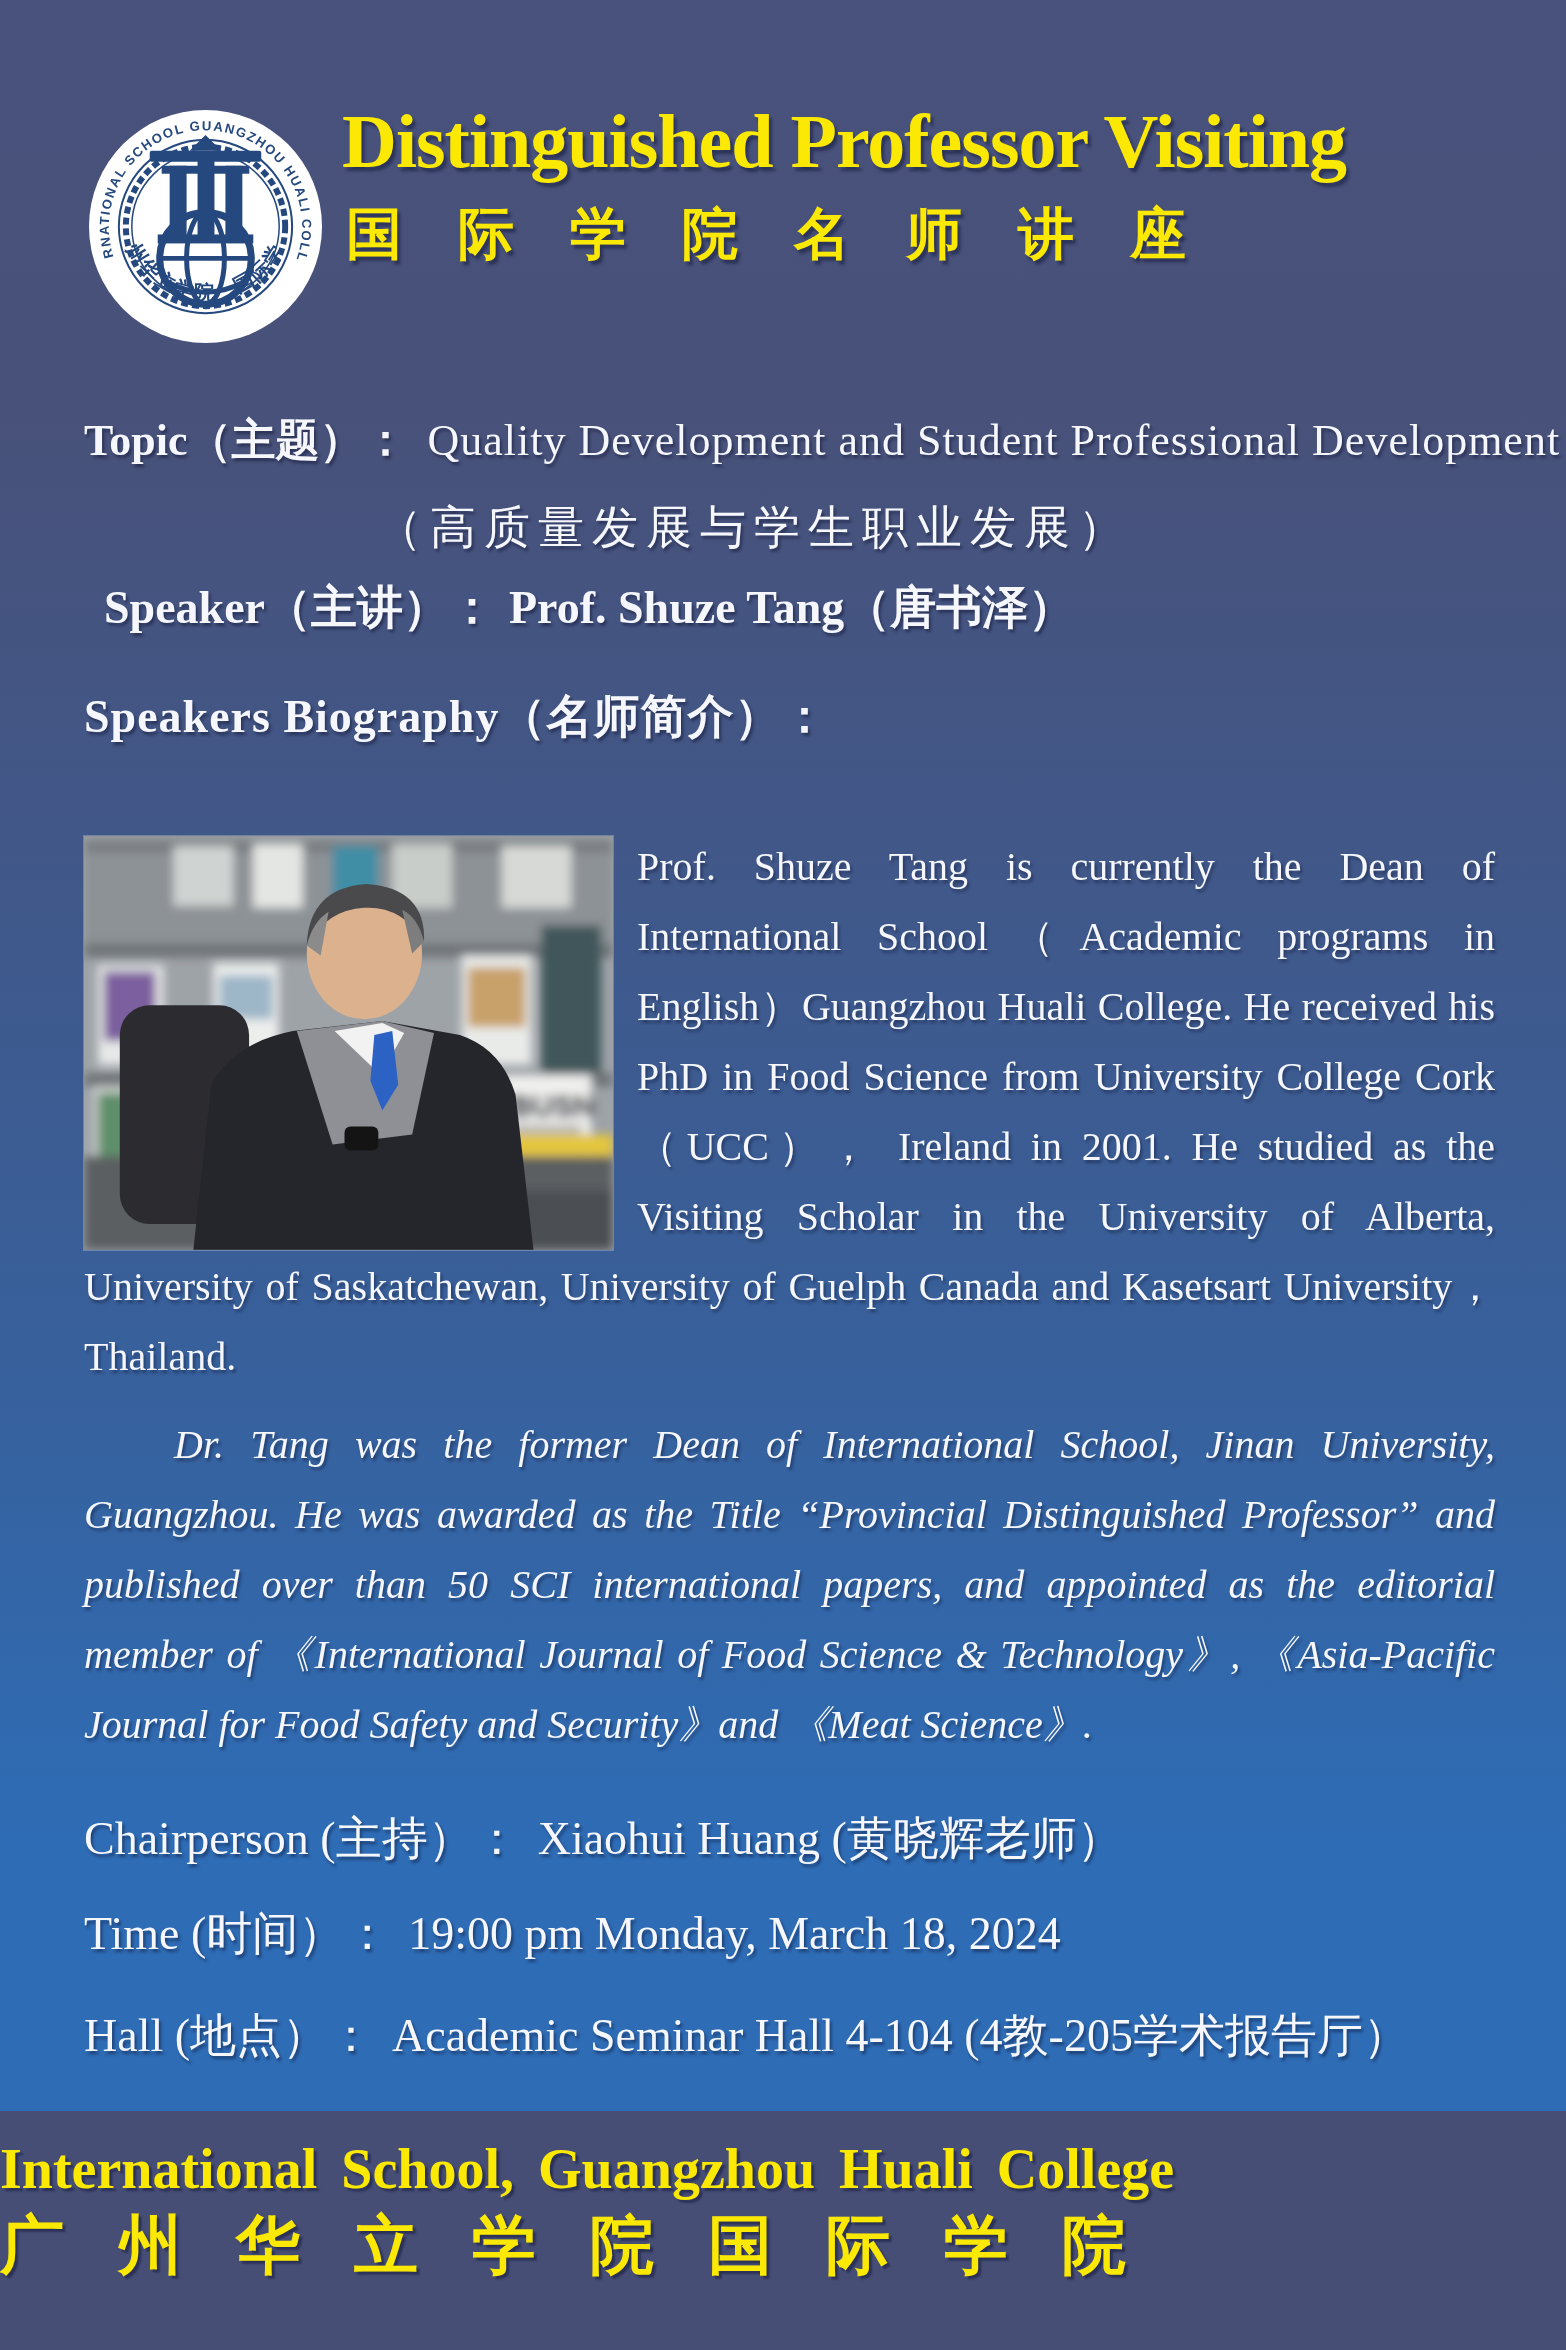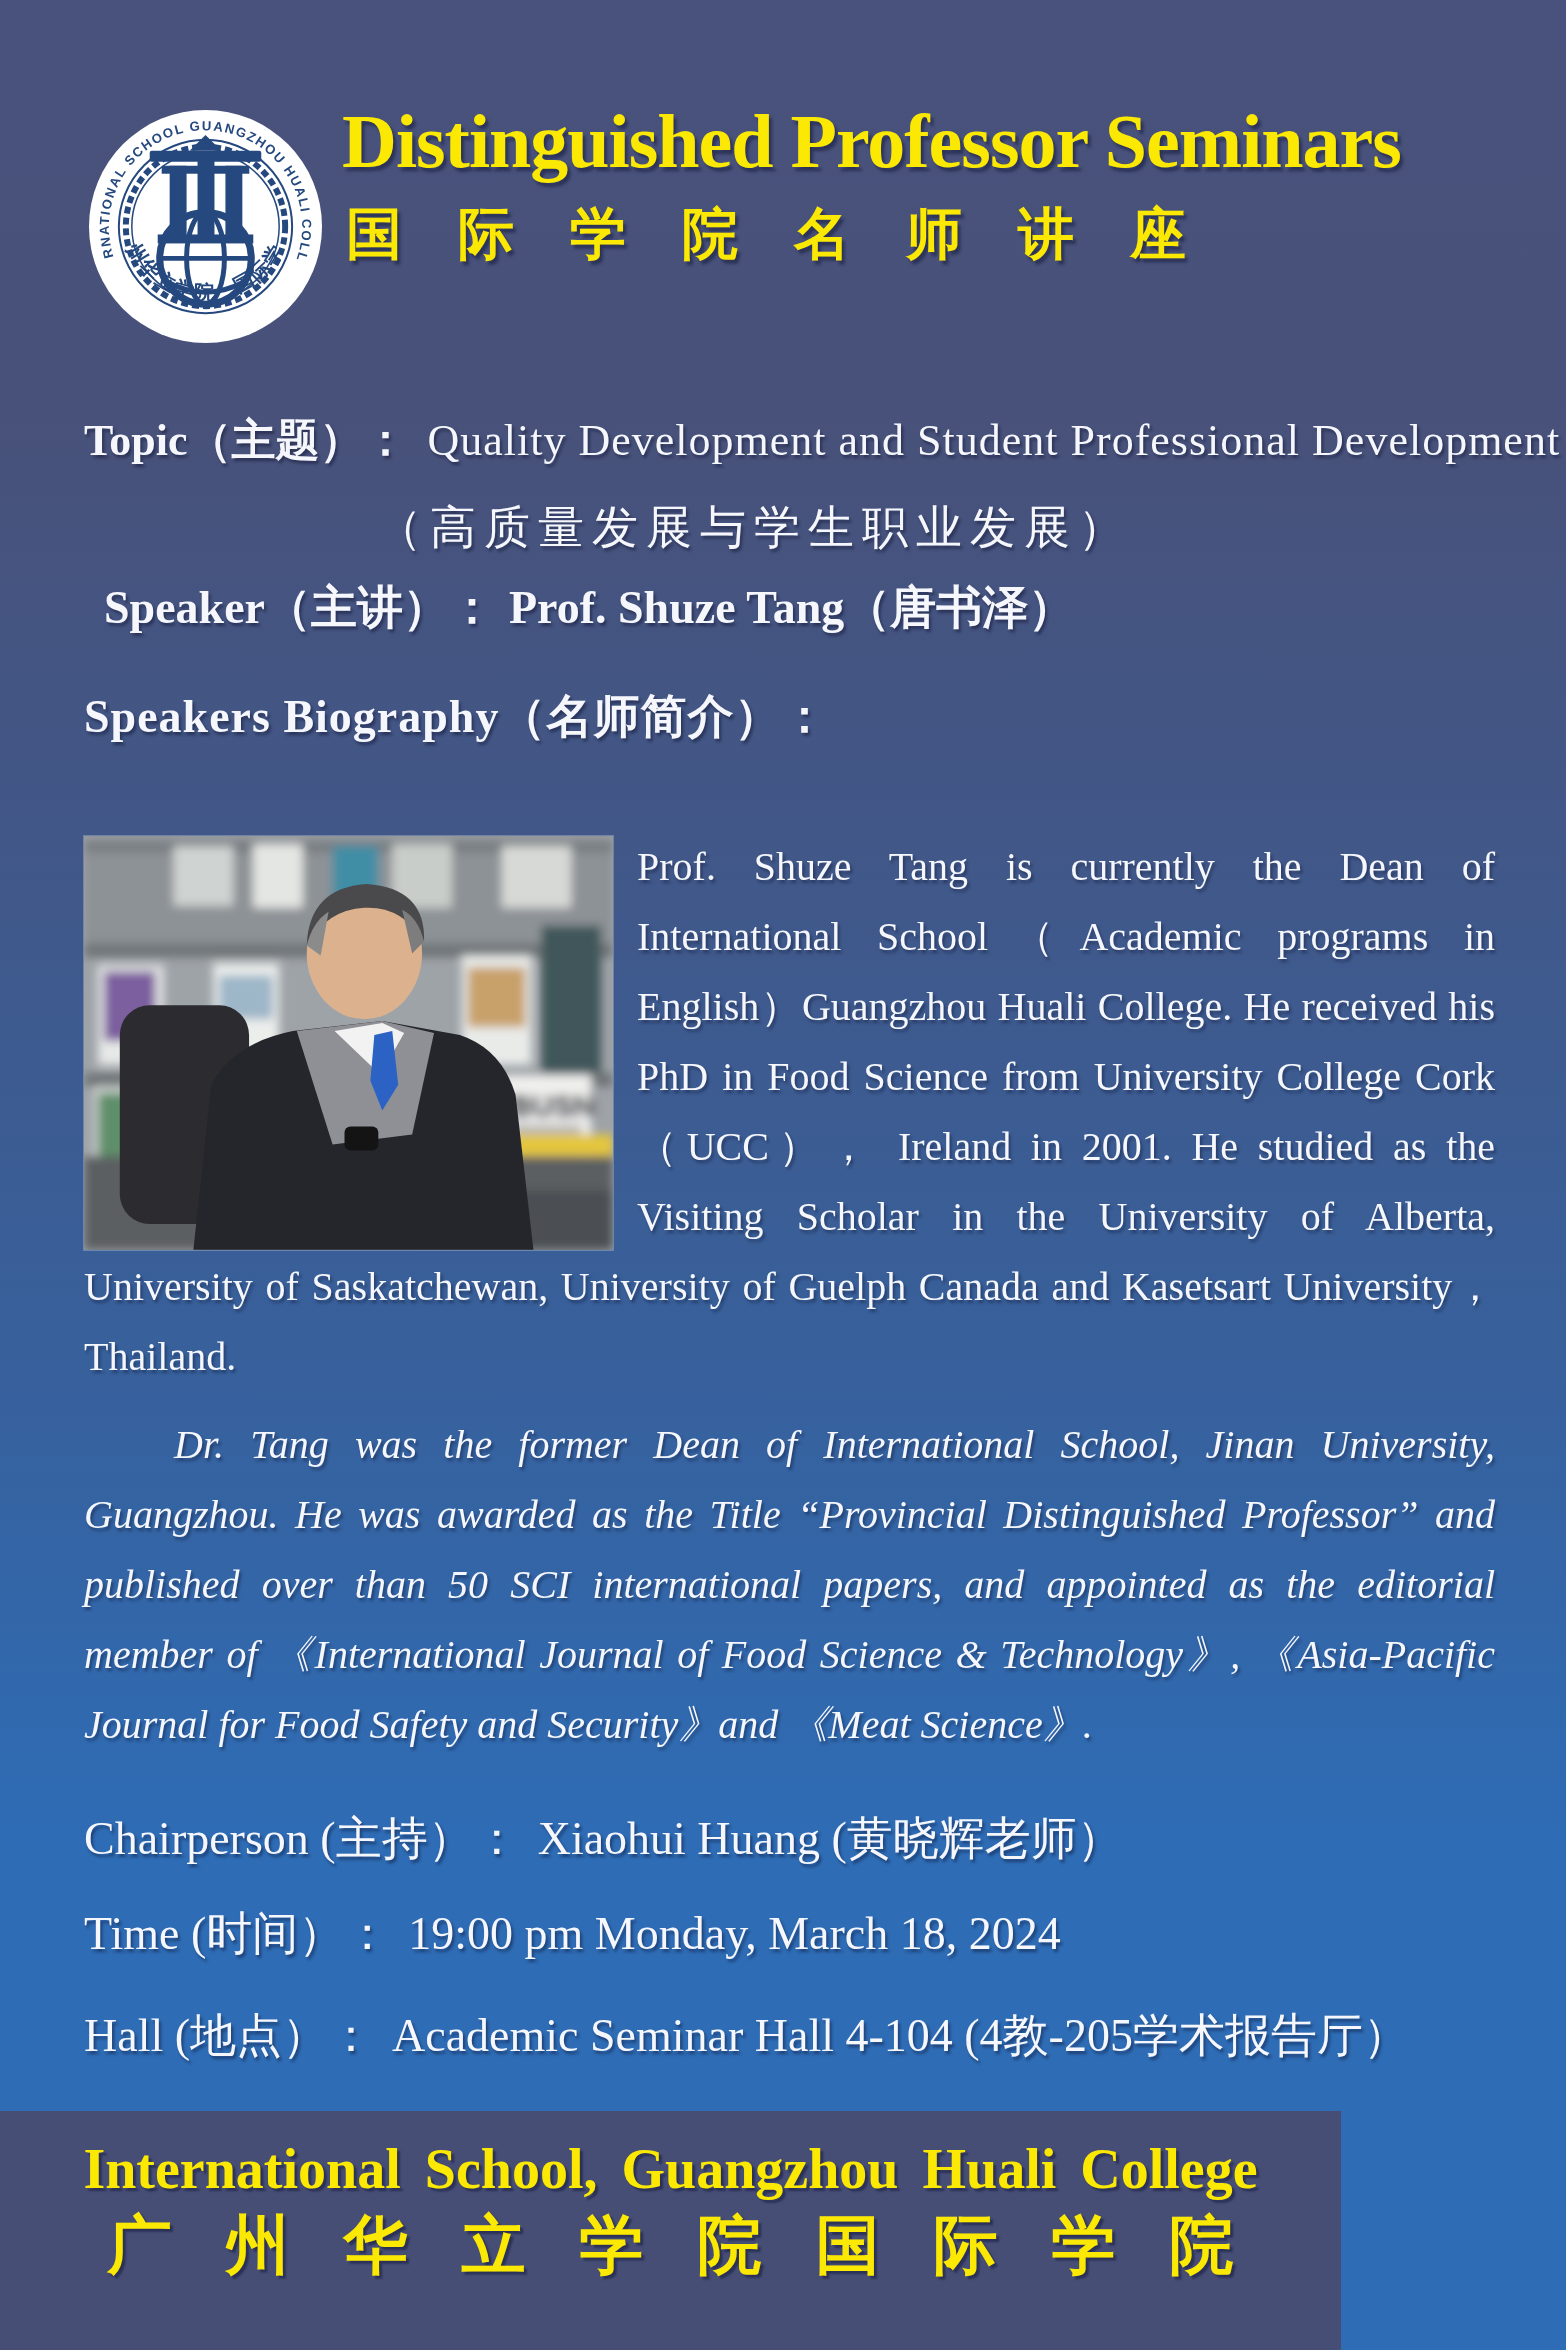--- a/index.html
+++ b/index.html
@@ -52,22 +52,22 @@
     background:#888;
   }
   
   .detail{font-size:46px;font-weight:normal;}
   .detail .val{margin-left:18px;}
   .chair-line{left:84px;top:1813px;}
   .time-line{left:84px;top:1908px;}
   .venue-line{left:84px;top:2010px;}
   
   .footer-band{
-    left:0;top:2111px;width:1341px;height:239px;
-    background:#474E76;text-align:center;
+    left:0;top:2111px;width:1566px;height:239px;
+    background:#474E76;text-align:left;
   }
   .footer-en{
     margin-top:28px;
     font-size:56px;font-weight:bold;color:#FCE903;
     word-spacing:10px;line-height:1.1;
     text-shadow:3px 3px 2px rgba(20,25,60,.55);
   }
   .footer-cn{
     margin-top:8px;
     font-size:64px;font-weight:bold;color:#FCE903;
@@ -108,21 +108,21 @@
       <rect x="70" y="126" width="96" height="9"></rect>
     </g>
     <text font-family="Liberation Sans, DejaVu Sans, sans-serif" font-size="13.2" font-weight="bold" fill="#25497F" letter-spacing="1.6">
       <textPath href="#arcTop" startOffset="50%" text-anchor="middle">● INTERNATIONAL SCHOOL GUANGZHOU HUALI COLLEGE ●</textPath>
     </text>
     <text font-family="Liberation Serif, DejaVu Serif, serif" font-size="20" font-weight="bold" fill="#25497F" letter-spacing="2">
       <textPath href="#arcBottom" startOffset="50%" text-anchor="middle">广州华立学院 · 国际学院</textPath>
     </text>
   </svg>
 
-  <div class="abs title-en">Distinguished Professor Seminars</div>
+  <div class="abs title-en">Distinguished Professor Visiting</div>
   <div class="abs title-cn">国际学院名师讲座</div>
 
   <div class="abs wline topic-line">
     <span class="lbl">Topic（主题）：</span><span class="val">Quality Development and Student Professional Development</span>
   </div>
   <div class="abs wline topic-cn">（高质量发展与学生职业发展）</div>
 
   <div class="abs wline speaker-line">
     <span class="lbl">Speaker（主讲）：</span><span class="val">Prof. Shuze Tang（唐书泽）</span>
   </div>

